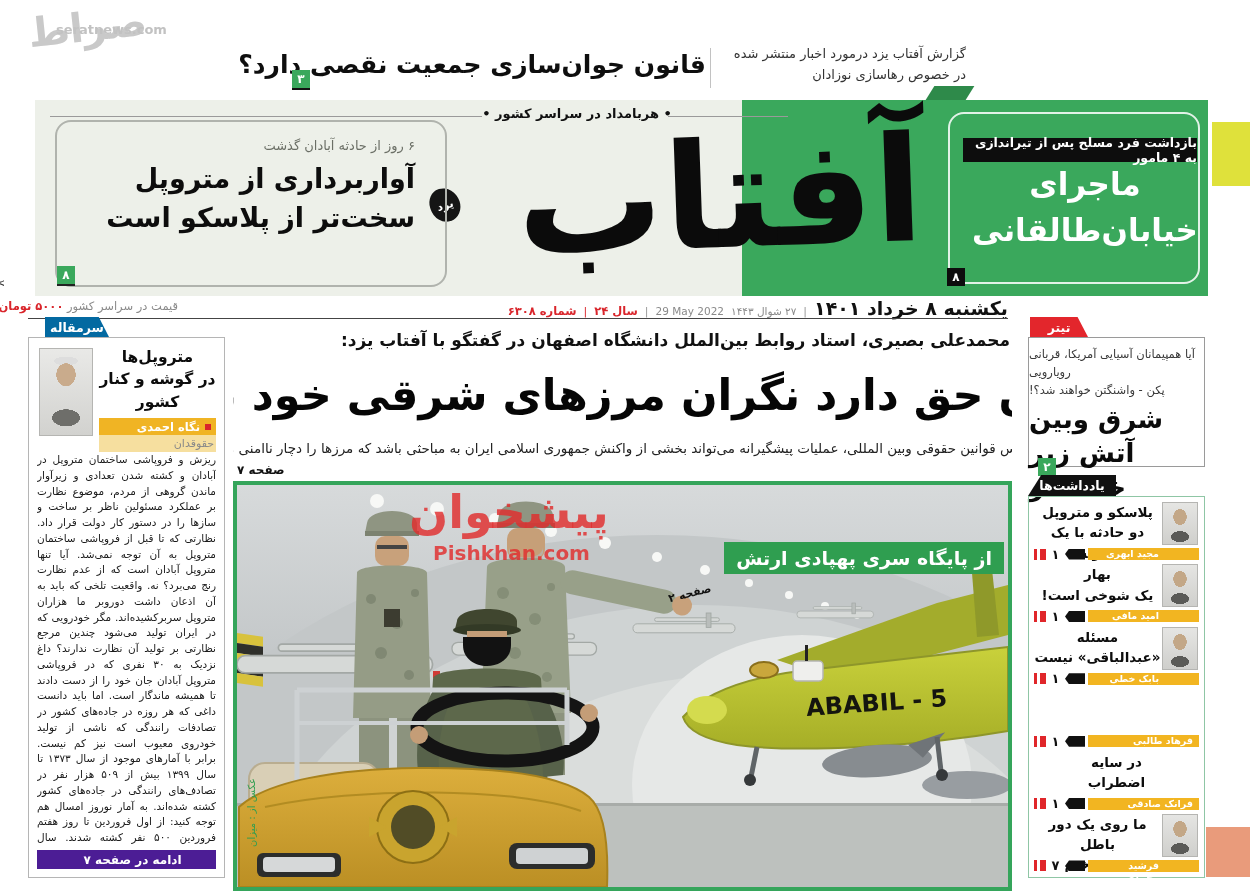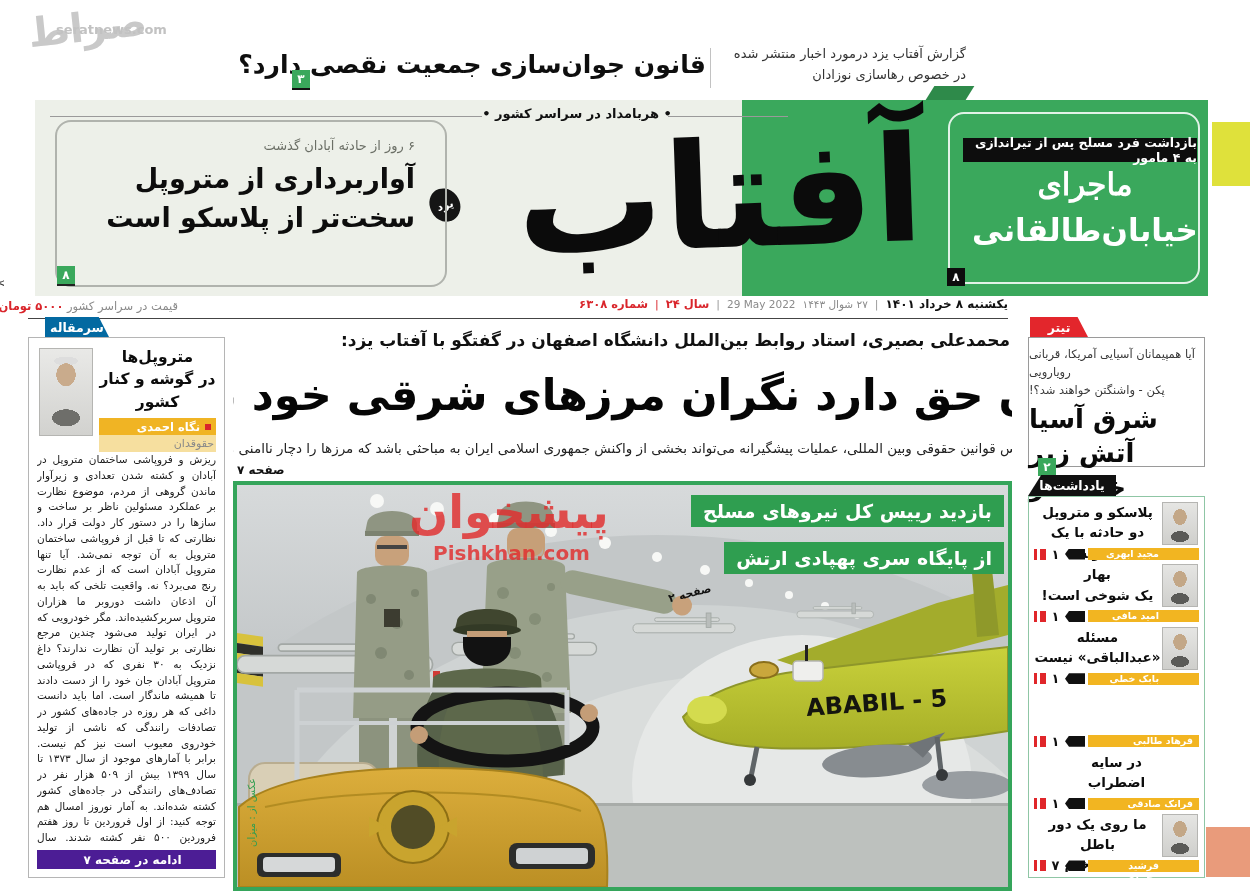--- a/index.html
+++ b/index.html
@@ -44,21 +44,21 @@
   .br-line{left:972px;width:226px;text-align:center;font-size:31px;font-weight:bold;color:#fff;direction:rtl;}
   .br-badge{left:947px;top:268px;background:#0d0d0d;}
   .tab-yellow{left:1212px;top:122px;width:38px;height:64px;background:#dfe13b;}
   .tab-salmon{left:1206px;top:827px;width:44px;height:50px;background:#e99b7b;}
   .edge-num{left:-3px;top:276px;font-size:12px;color:#333;transform:rotate(-90deg);}
 
   
   .price{left:28px;top:299px;width:150px;direction:rtl;font-size:11.5px;color:#8a8a8a;white-space:nowrap;}
   .price b{color:#d9252b;}
   .dateline{right:242px;top:297px;display:flex;direction:rtl;align-items:baseline;gap:7px;white-space:nowrap;}
-  .dl-main{font-size:12px;font-weight:bold;color:#111;}
+  .dl-main{font-size:19px;font-weight:bold;color:#111;}
   .dl-sub{font-size:10.5px;color:#8a8a8a;}
   .dl-red{font-size:11.5px;font-weight:bold;color:#d9252b;}
   .dl-sep{color:#999;font-size:11px;}
   .rule{left:28px;top:318px;width:980px;height:1px;background:#444;}
 
   
   .lead-kicker{left:240px;top:330px;width:770px;text-align:right;font-size:17px;font-weight:bold;color:#111;direction:rtl;}
   .lead-headline-wrap{left:233px;top:352px;width:779px;height:86px;}
   .lead-headline{font-size:43px;font-weight:bold;color:#060606;direction:rtl;white-space:nowrap;line-height:86px;letter-spacing:-1px;}
   .lead-deck-wrap{left:233px;top:440px;width:779px;height:22px;}
@@ -161,21 +161,21 @@
   <div class="abs stamp">یزد</div>
 
   <div class="abs bl-box">
     <div class="bl-kicker">۶ روز از حادثه آبادان گذشت</div>
     <div class="bl-line">آواربرداری از متروپل</div>
     <div class="bl-line">سخت‌تر از پلاسکو است</div>
   </div>
   <div class="abs badge bl-badge">۸</div>
 
   <div class="abs br-strip">بازداشت فرد مسلح پس از تیراندازی به ۴ مامور</div>
-  <div class="abs br-line" style="top:166px;font-family:Liberation Serif, serif;">ماجرای</div>
+  <div class="abs br-line" style="top:166px;">ماجرای</div>
   <div class="abs br-line" style="top:212px;">خیابان‌طالقانی</div>
   <div class="abs badge br-badge">۸</div>
 
   <div class="abs tab-yellow"></div>
   <div class="abs tab-salmon"></div>
   <div class="abs edge-num">۸</div>
 
   <div class="abs price">
     <span>قیمت در سراسر کشور</span>
     <b>۵۰۰۰ تومان</b>
@@ -346,33 +346,32 @@
         <circle cx="176" cy="342" r="22" fill="#514c26"></circle>
         <polygon points="150,342 132,332 132,352" fill="#c9a42e"></polygon>
         <polygon points="202,342 220,332 220,352" fill="#c9a42e"></polygon>
         <rect x="20" y="368" width="84" height="24" rx="6" fill="#2c2d2c"></rect>
         <rect x="26" y="372" width="72" height="15" rx="4" fill="#d6d8d9"></rect>
         <rect x="272" y="358" width="86" height="26" rx="8" fill="#2c2d2c"></rect>
         <rect x="279" y="363" width="72" height="16" rx="4" fill="#cfd2d3"></rect>
       </g>
     </svg>
 
-    <div class="ph-label ph-l1">بازدید رییس کل نیروهای مسلح</div>
     <div class="ph-label ph-l2">از پایگاه سری پهپادی ارتش</div>
     <div class="ph-pageref">صفحه ۲</div>
     <div class="ph-wm-fa">پیشخوان</div>
     <div class="ph-wm-en">Pishkhan.com</div>
     <div class="ph-credit">عکس از : میزان</div>
   </div>
 
   <div class="abs tag titr-tag">تیتر</div>
   <div class="abs titr-box">
     <div class="titr-kicker">آیا همپیمانان آسیایی آمریکا، قربانی رویارویی</div>
     <div class="titr-kicker">پکن - واشنگتن خواهند شد؟!</div>
-    <div class="titr-line" style="margin-top:4px;">شرق آسیا</div>
+    <div class="titr-line" style="margin-top:4px;">شرق وبین</div>
     <div class="titr-line">آتش زیر خاکستر</div>
   </div>
   <div class="abs badge titr-badge">۲</div>
 
   <div class="abs tag notes-tag">یادداشت‌ها</div>
   <div class="abs notes-box">
 
     <div class="note hasp">
       <div class="n-photo"></div>
       <div class="n-title">

